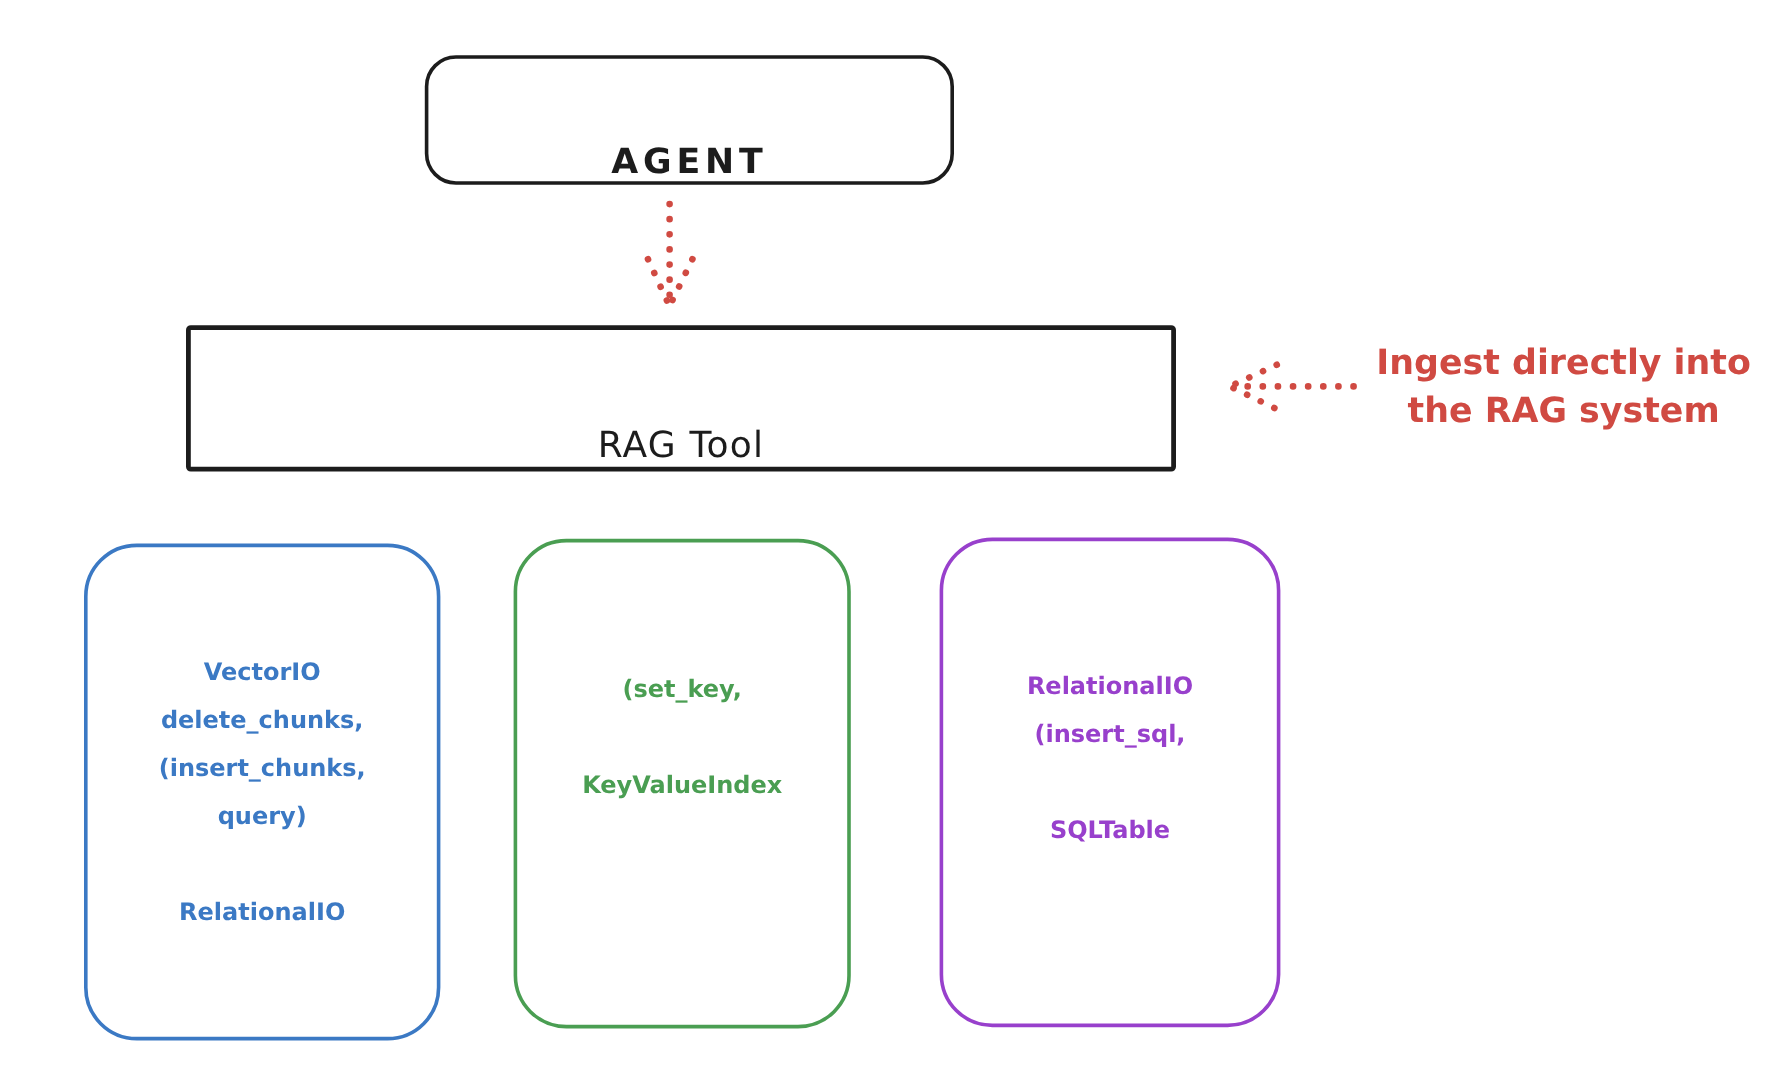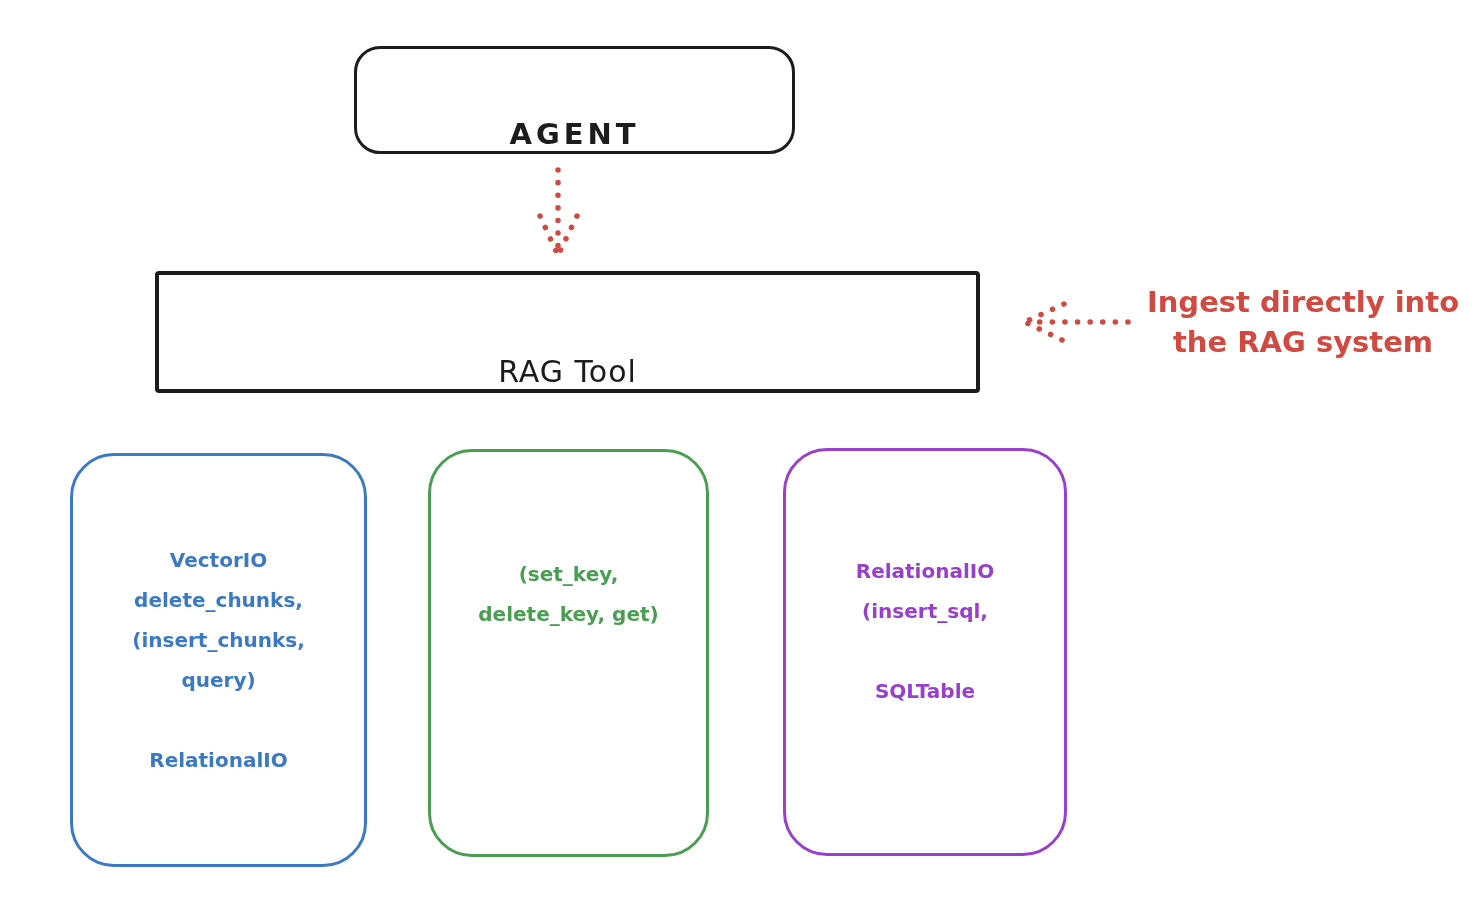--- a/index.html
+++ b/index.html
@@ -85,21 +85,21 @@
   <div class="box store-box store-vector" style="color: rgb(59, 121, 196); border-color: rgb(59, 121, 196);">
     <div>VectorIO</div>
     <div>delete_chunks,</div>
     <div>(insert_chunks,</div>
     <div>query)</div>
     <div class="index-label">RelationalIO</div>
   </div>
 
   <div class="box store-box store-keyvalue" style="color: rgb(74, 158, 82); border-color: rgb(74, 158, 82);">
     <div>(set_key,</div>
-    <div>delete_key, get)</div>
+    <div class="index-label">KeyValueIndex</div>
   </div>
 
   <div class="box store-box store-relational" style="color: rgb(152, 64, 204); border-color: rgb(152, 64, 204);">
     <div>RelationalIO</div>
     <div>(insert_sql,</div>
     <div class="index-label">SQLTable</div>
   </div>
 
 </div>
 

